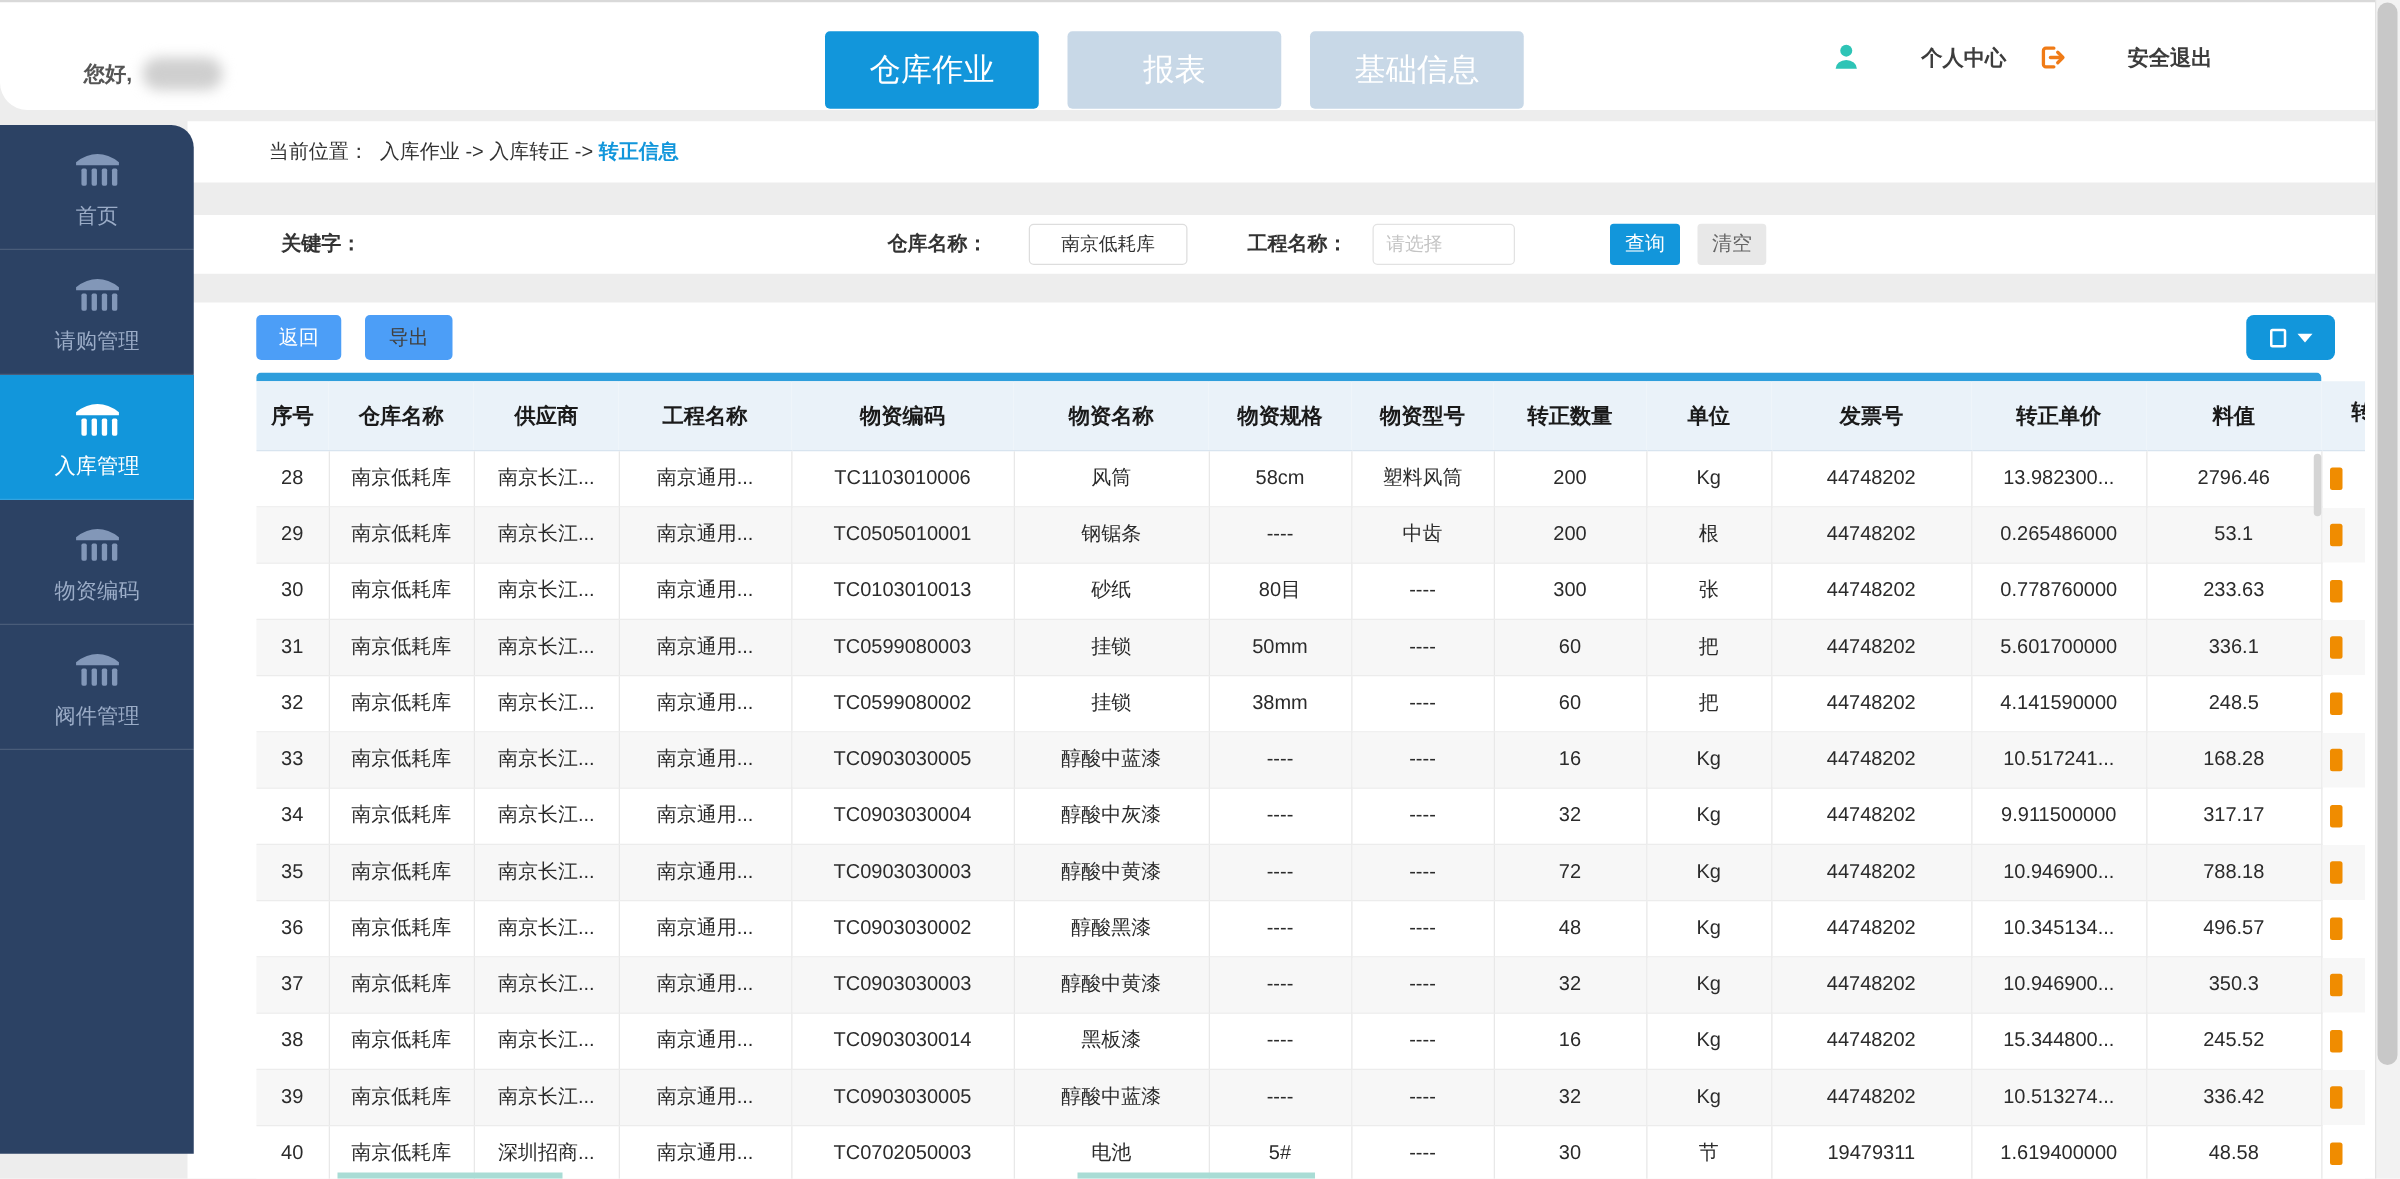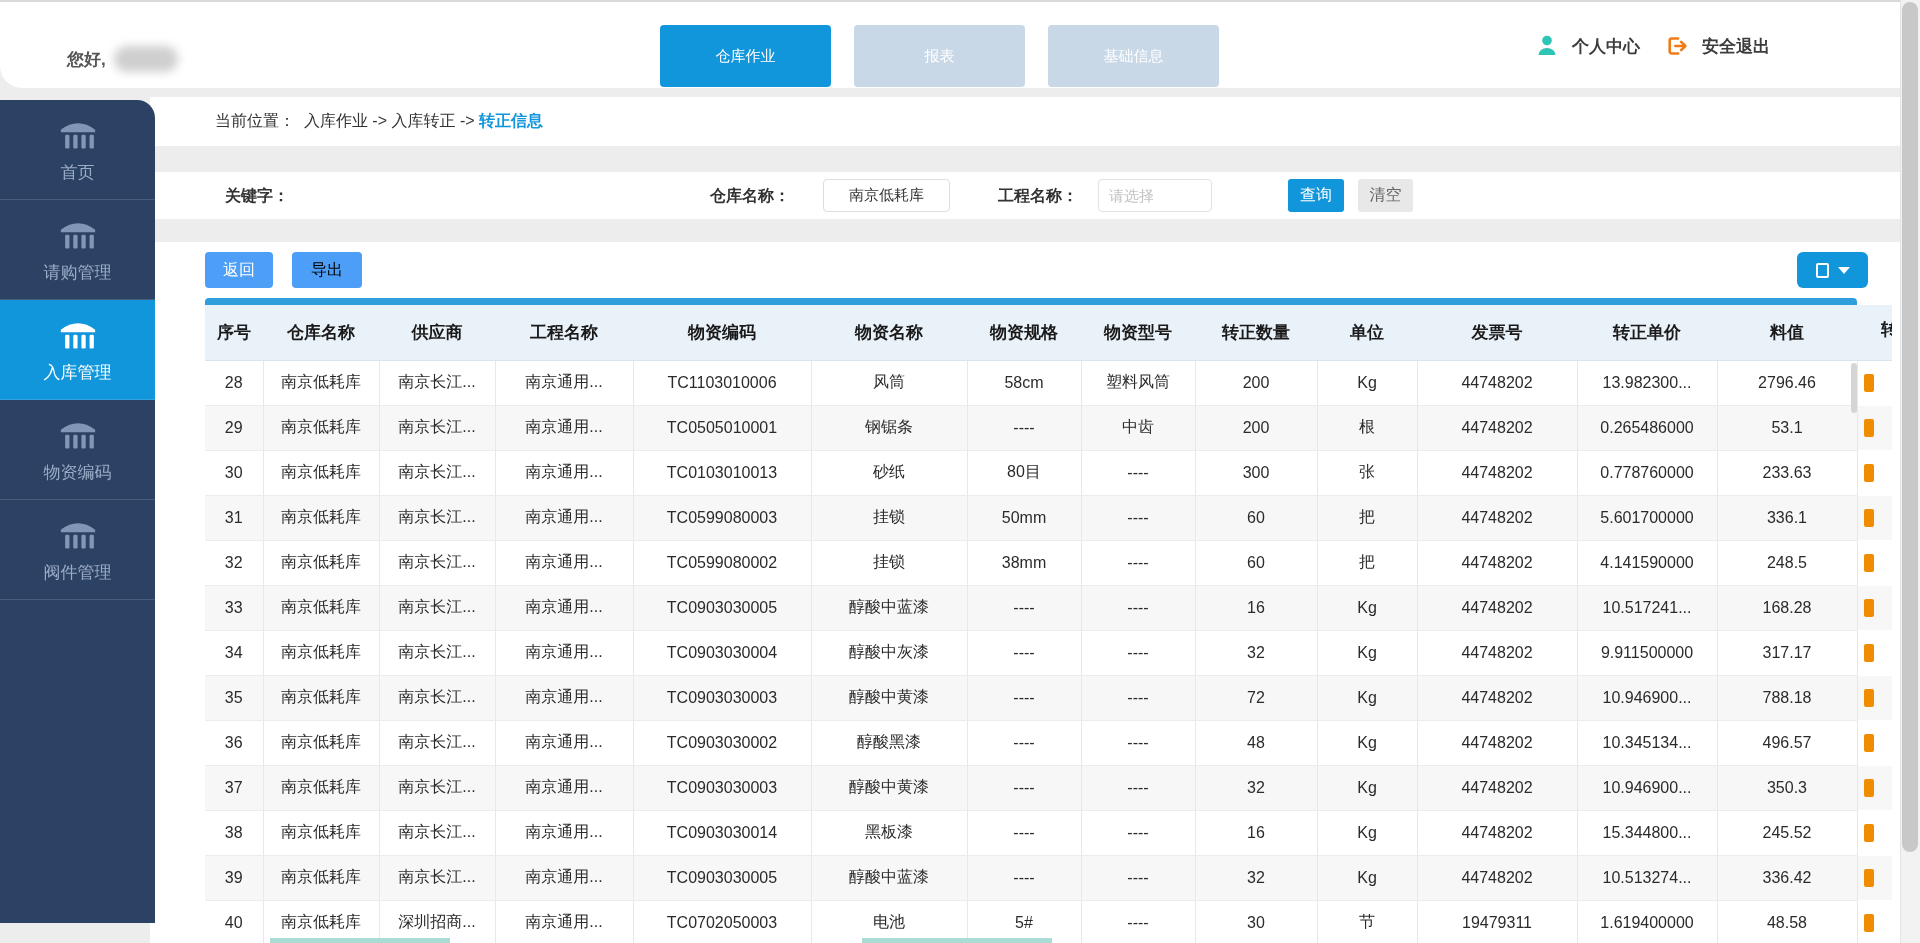--- a/index.html
+++ b/index.html
@@ -20,25 +20,25 @@
   body{font-family:"Liberation Sans","DejaVu Sans",sans-serif;background:#ededed;position:relative;}
   #app{position:absolute;inset:0;width:1920px;height:943px;}
 
   
   .topbar{position:absolute;left:0;top:0;width:1920px;height:88px;background:#fff;
           border-radius:0 0 22px 22px;border-top:2px solid #d9d9d9;z-index:4;}
   .greeting-wrap{position:absolute;left:67px;top:44px;display:flex;align-items:center;gap:8px;}
   .greeting{font-size:17px;font-weight:bold;color:#555;}
   .blur-name{width:64px;height:26px;background:#cfcfcf;border-radius:13px;filter:blur(5px);}
   .tabs{position:absolute;left:660px;top:23px;display:flex;gap:23px;}
-  .tab{width:171px;height:62px;line-height:62px;text-align:center;color:#fff;font-size:15px;
+  .tab{width:171px;height:62px;line-height:62px;text-align:center;color:#fff;font-size:25px;
        border-radius:4px;background:var(--inactive-tab);cursor:pointer;}
   .tab.active{background:var(--accent-blue);}
   .usermenu{position:absolute;right:150px;top:0;height:88px;display:flex;align-items:center;gap:14px;}
-  .usermenu .lbl{font-size:17px;font-weight:bold;color:#3c3c3c;cursor:pointer;}
+  .usermenu .lbl{font-size:17px;font-weight:bold;color:#3c3c3c;cursor:pointer;margin-left:35px;}
   .icon-person{width:22px;height:22px;color:var(--person-icon);}
   .icon-logout{width:22px;height:22px;color:var(--logout-icon);margin-left:12px;}
 
   
   .sidebar{position:absolute;left:0;top:100px;width:155px;height:823px;background:var(--sidebar-bg);
            border-top-right-radius:18px;z-index:5;}
   .side-item{height:100px;display:flex;flex-direction:column;align-items:center;justify-content:center;
              gap:9px;color:var(--sidebar-text);border-bottom:1px solid rgba(255,255,255,.14);cursor:pointer;}
   .side-item .bank{width:44px;height:36px;color:#8297b8;}
   .side-item span{font-size:17px;}
@@ -65,21 +65,21 @@
   .btn{border:none;cursor:pointer;font-family:inherit;}
   .btn-search{position:absolute;left:1138px;top:7px;width:56px;height:33px;background:var(--accent-blue);
               color:#fff;font-size:16px;border-radius:3px;}
   .btn-clear{position:absolute;left:1208px;top:7px;width:55px;height:33px;background:#e8e8e8;
              color:#666;font-size:16px;border-radius:3px;}
 
   
   .btn-back{position:absolute;left:55px;top:10px;width:68px;height:36px;background:var(--light-button-blue);
             color:#fff;font-size:16px;border-radius:4px;}
   .btn-export{position:absolute;left:142px;top:10px;width:70px;height:36px;background:var(--light-button-blue);
-              color:#000000;font-size:16px;border-radius:4px;}
+              color:#404040;font-size:16px;border-radius:4px;}
   .btn-columns{position:absolute;left:1647px;top:10px;width:71px;height:36px;background:var(--accent-blue);
                border-radius:6px;display:flex;align-items:center;justify-content:center;gap:9px;}
   .btn-columns .sq{width:13px;height:15px;border:2px solid #fff;border-radius:2px;}
   .btn-columns .caret{width:0;height:0;border-left:6px solid transparent;border-right:6px solid transparent;
                       border-top:7px solid #fff;}
 
   
   .table-wrap{position:absolute;left:55px;top:56px;width:1687px;height:645px;overflow:hidden;}
   .top-strip{position:absolute;left:0;top:0;width:1652px;height:7px;background:var(--header-strip);
              border-radius:4px 4px 0 0;}

